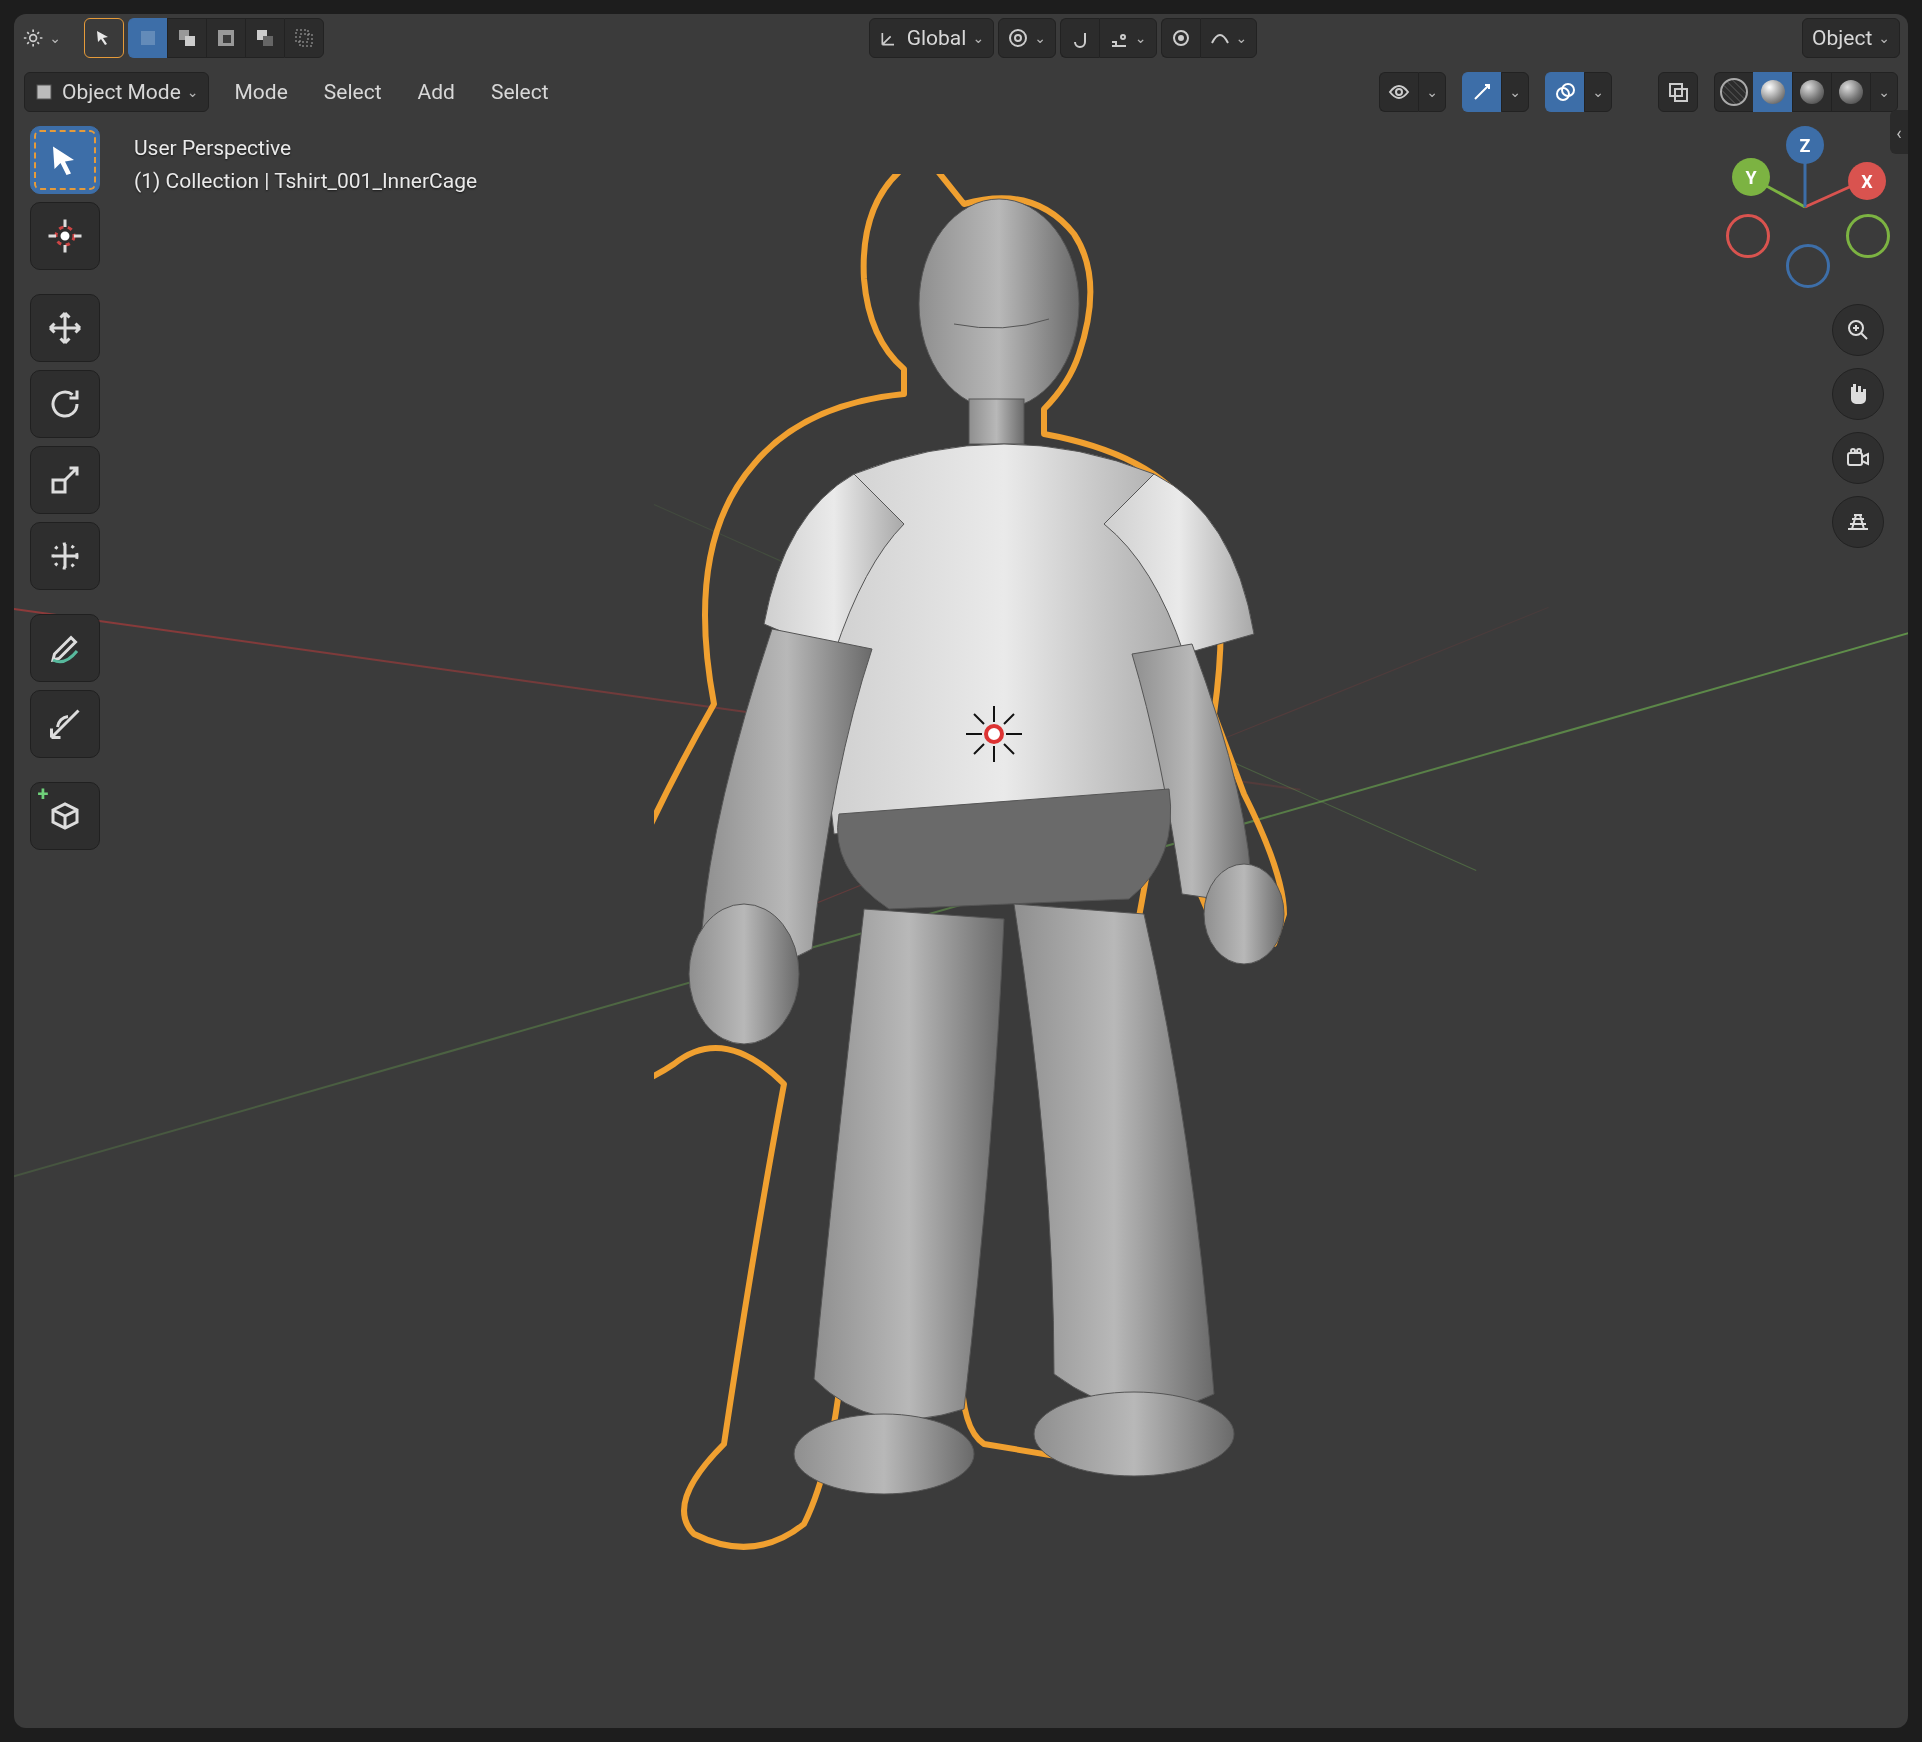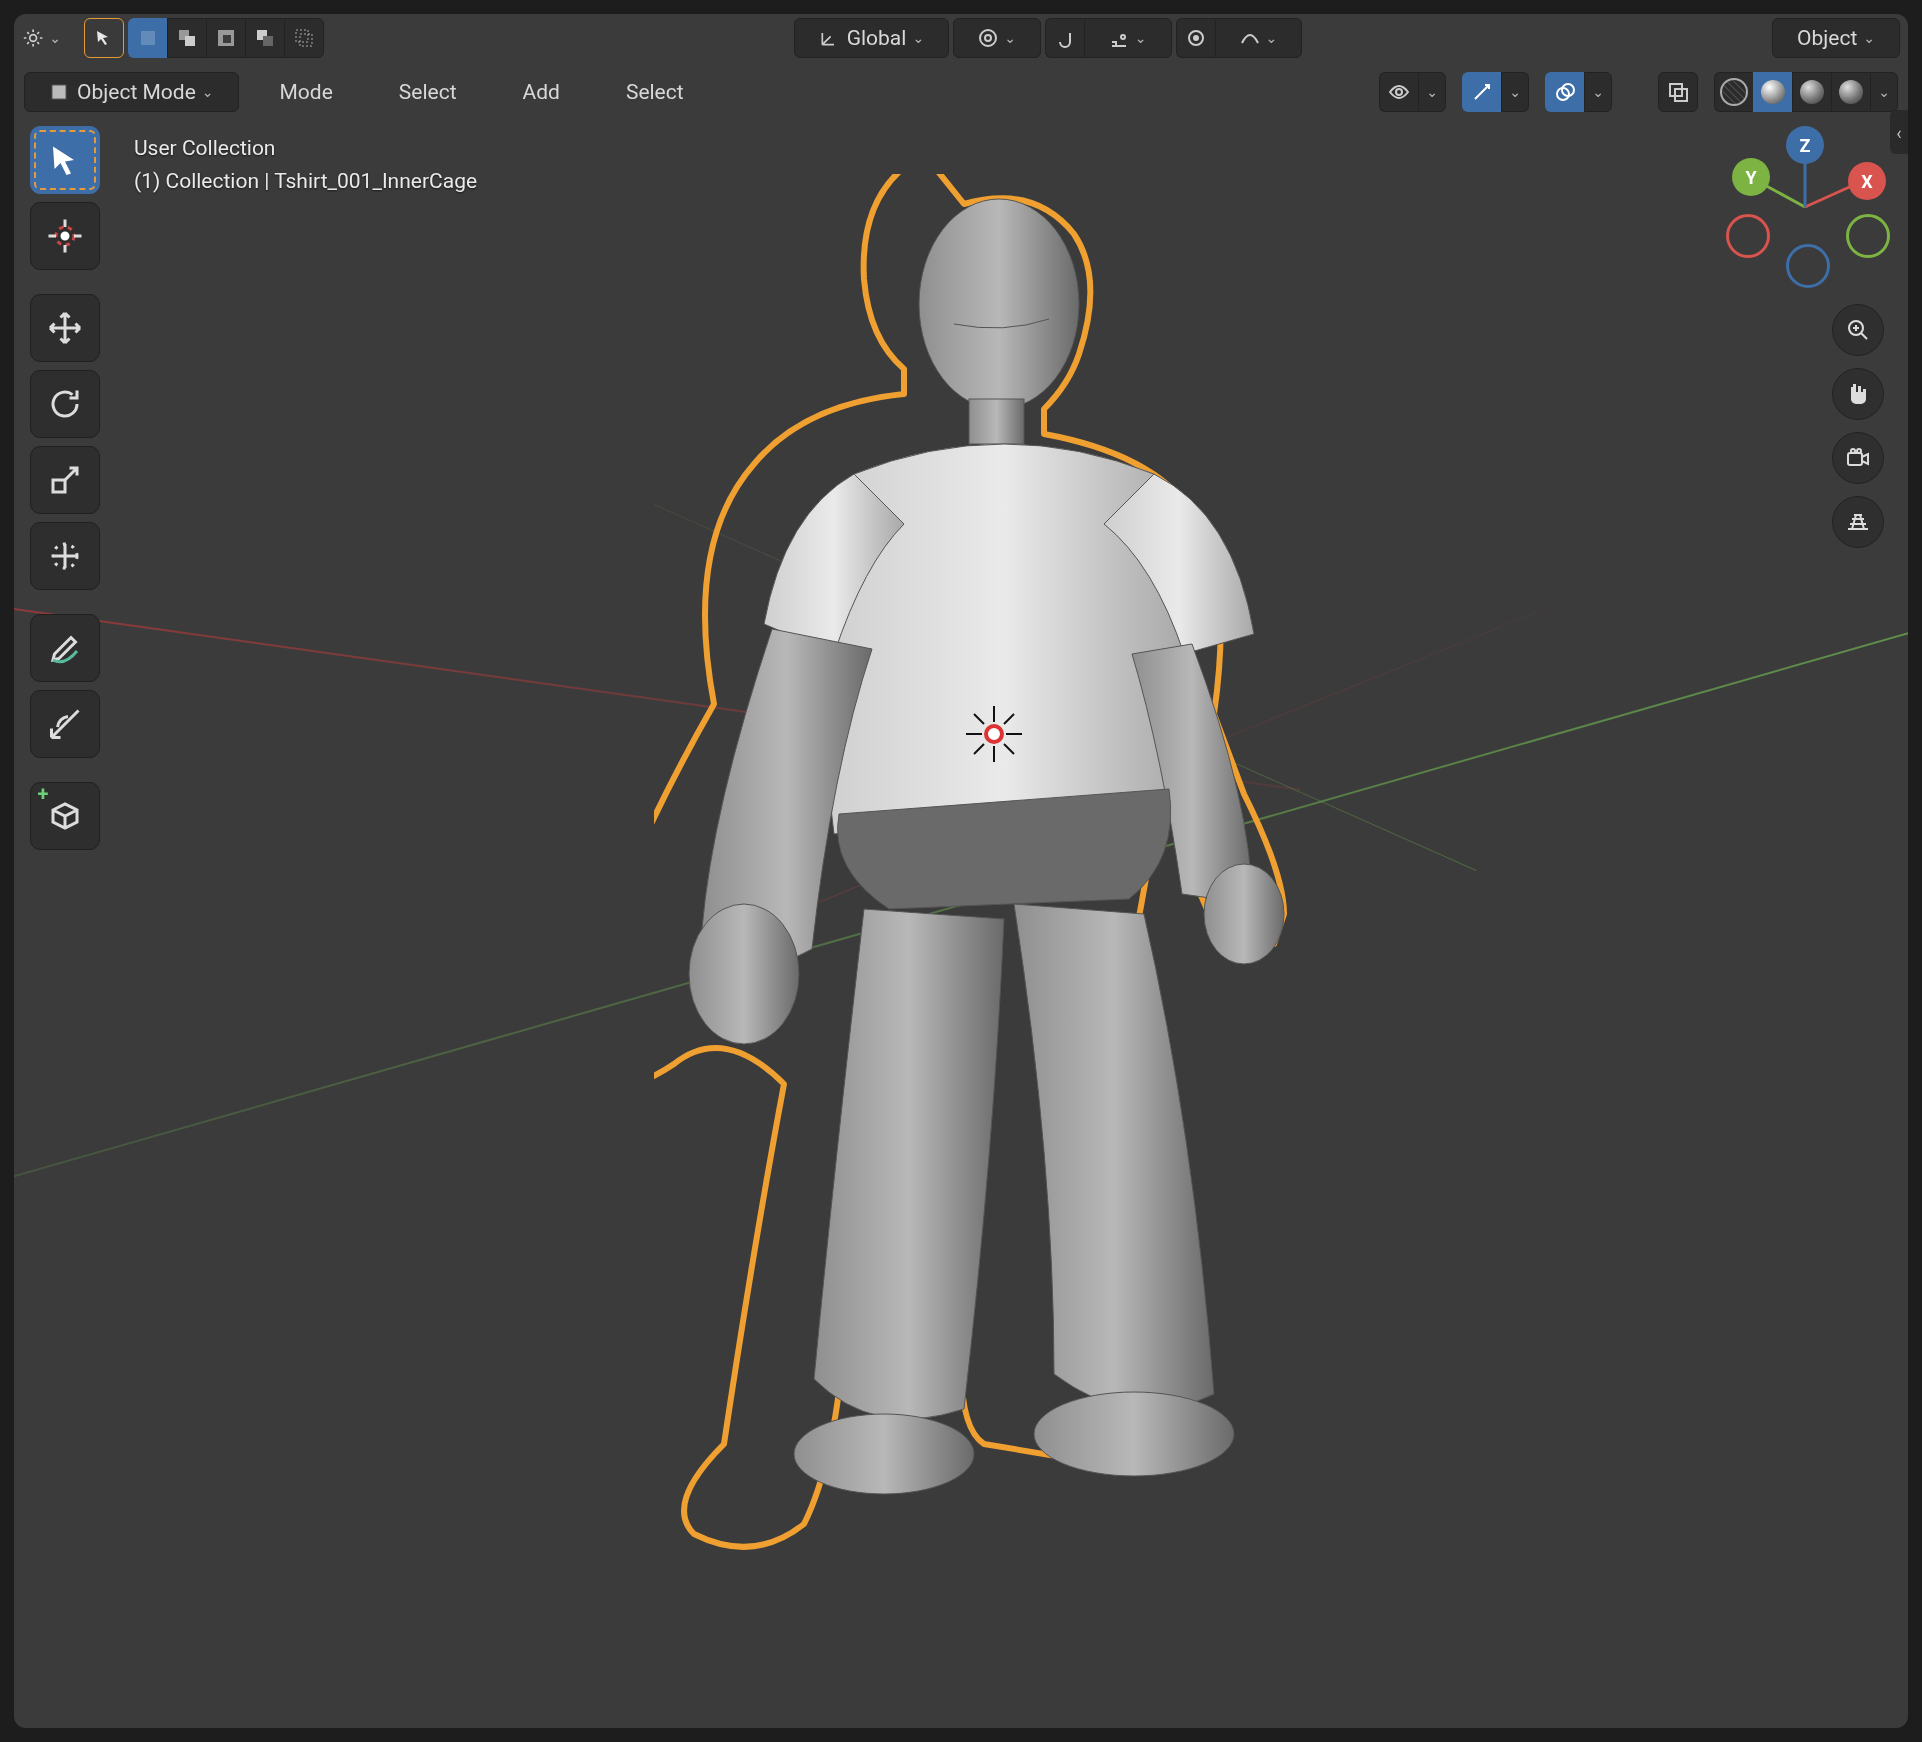--- a/index.html
+++ b/index.html
@@ -1,20 +1,20 @@
 <!DOCTYPE html>
 <html><head>
 <meta charset="utf-8">
 <style>
   html,body{margin:0;padding:0;width:1922px;height:1742px;background:#1d1d1d;font-family:-apple-system,BlinkMacSystemFont,"Segoe UI",Roboto,sans-serif;overflow:hidden;color:#e8e8e8;font-size:21px;user-select:none}
   .viewport{position:absolute;inset:14px;background:#3b3b3b;border-radius:12px;overflow:hidden}
   
   .hdr{position:absolute;top:0;left:0;right:0;height:48px;display:flex;align-items:center;padding:0 8px;gap:4px}
   .hdr2{position:absolute;top:54px;left:0;right:0;height:48px;display:flex;align-items:center;padding:0 10px;gap:16px}
-  .btn{height:38px;display:inline-flex;align-items:center;justify-content:center;padding:0 24px;border-radius:6px;background:#2c2c2c;color:#d8d8d8;border:1px solid #222;cursor:default}
+  .btn{height:38px;display:inline-flex;align-items:center;justify-content:center;padding:0 9px;border-radius:6px;background:#2c2c2c;color:#d8d8d8;border:1px solid #222;cursor:default}
   .btn.flat{background:transparent;border-color:transparent}
   .btn.icon{width:38px;padding:0}
   .btn.active{background:#3d6ea8;color:#fff;border-color:#3d6ea8}
   .btn.orange{border:1px solid #e69b3a;background:#3a3a3a}
   .grp{display:flex;gap:0}
   .grp .btn{border-radius:0;border-right-width:0}
   .grp .btn:first-child{border-top-left-radius:6px;border-bottom-left-radius:6px}
   .grp .btn:last-child{border-top-right-radius:6px;border-bottom-right-radius:6px;border-right-width:1px}
   .sep{width:14px}
   .spacer{flex:1}
@@ -300,21 +300,21 @@
       <div class="btn icon">
           <div class="shade-flat" style="filter:hue-rotate(20deg)"></div>
         </div>
       <div class="btn icon" style="width:26px">
           <span class="caret" style="margin:0">⌄</span>
         </div>
     </div>
   </div>
 
   <div class="ovl">
-    <div>User Collection</div>
+    <div>User Perspective</div>
     <div>(1) Collection | Tshirt_001_InnerCage</div>
   </div>
 
   <div class="ltb">
     <div class="tool active">
         <svg viewBox="0 0 24 24">
           <path d="M4 3 L18 12 L12 13 L16 21 L13 22 L9 14 L5 18 Z" fill="#fff"></path>
         </svg>
       </div>
     <div class="tool">

